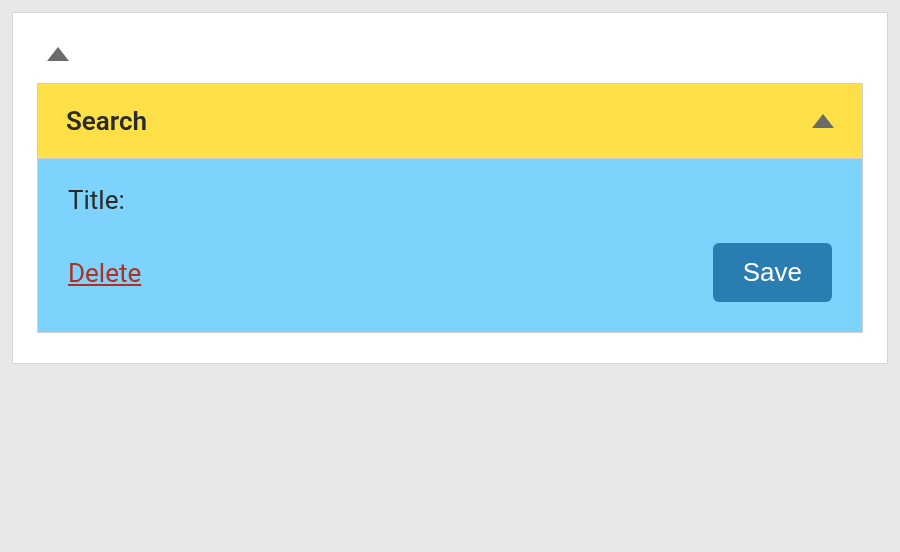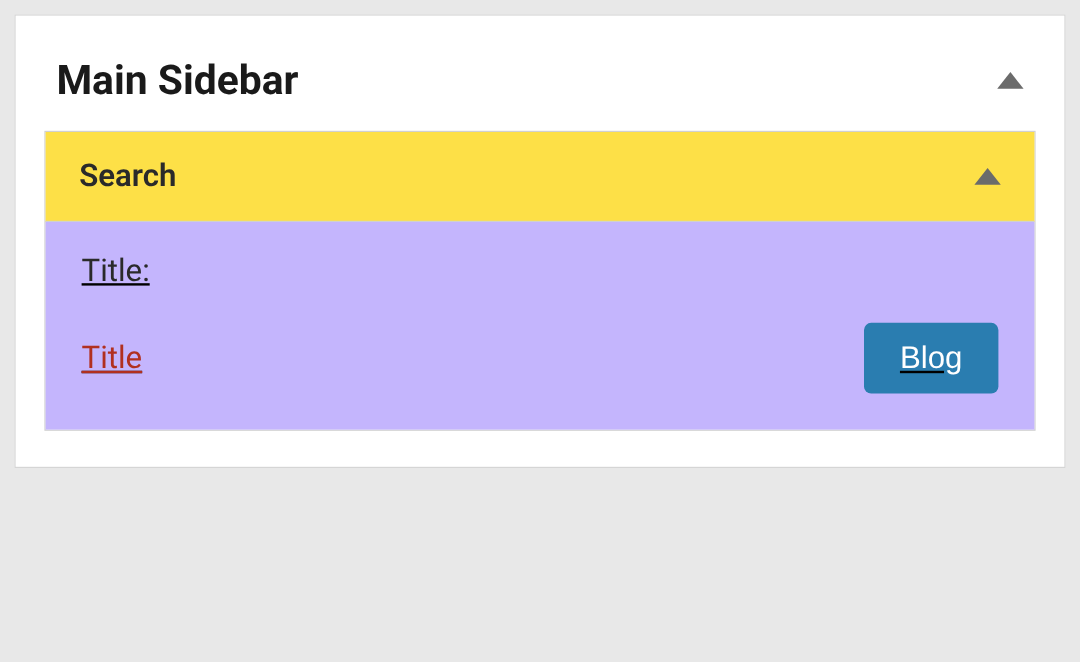--- a/index.html
+++ b/index.html
@@ -53,22 +53,21 @@
     }
     .triangle-up {
       width: 0;
       height: 0;
       border-left: 11px solid transparent;
       border-right: 11px solid transparent;
       border-bottom: 14px solid #6b6b6b;
     }
     .widget-body {
       padding: 26px 30px 30px 30px;
-      background: #c4b5fd;
-      text-decoration: underline;
+      background: #7dd3fc;
     }
     .field-label {
       font-size: 26px;
       font-weight: 400;
       color: #2a2a2a;
       margin-bottom: 10px;
       display: block;
     }
     .title-input {
       width: 100%;
@@ -102,39 +101,38 @@
       border-radius: 6px;
       cursor: pointer;
     }
   </style>
 </head>
 <body>
 
 <div class="panel">
 
   <div class="sidebar-header">
-    <h2 class="sidebar-title">Main Sidebar</h2>
     <span class="toggle-icon-container">
       <span class="triangle-up"></span>
     </span>
   </div>
 
   <div class="widget-box">
 
     <div class="widget-header">
       <h3 class="widget-title">Search</h3>
       <span class="toggle-icon-container">
         <span class="triangle-up"></span>
       </span>
     </div>
 
     <div class="widget-body">
       <label class="field-label">Title:</label>
 
       <div class="widget-actions">
-        <a class="delete-link">Title</a>
-        <button class="save-button">Blog</button>
+        <a class="delete-link">Delete</a>
+        <button class="save-button">Save</button>
       </div>
     </div>
 
   </div>
 
 </div>
 
 </body></html>

